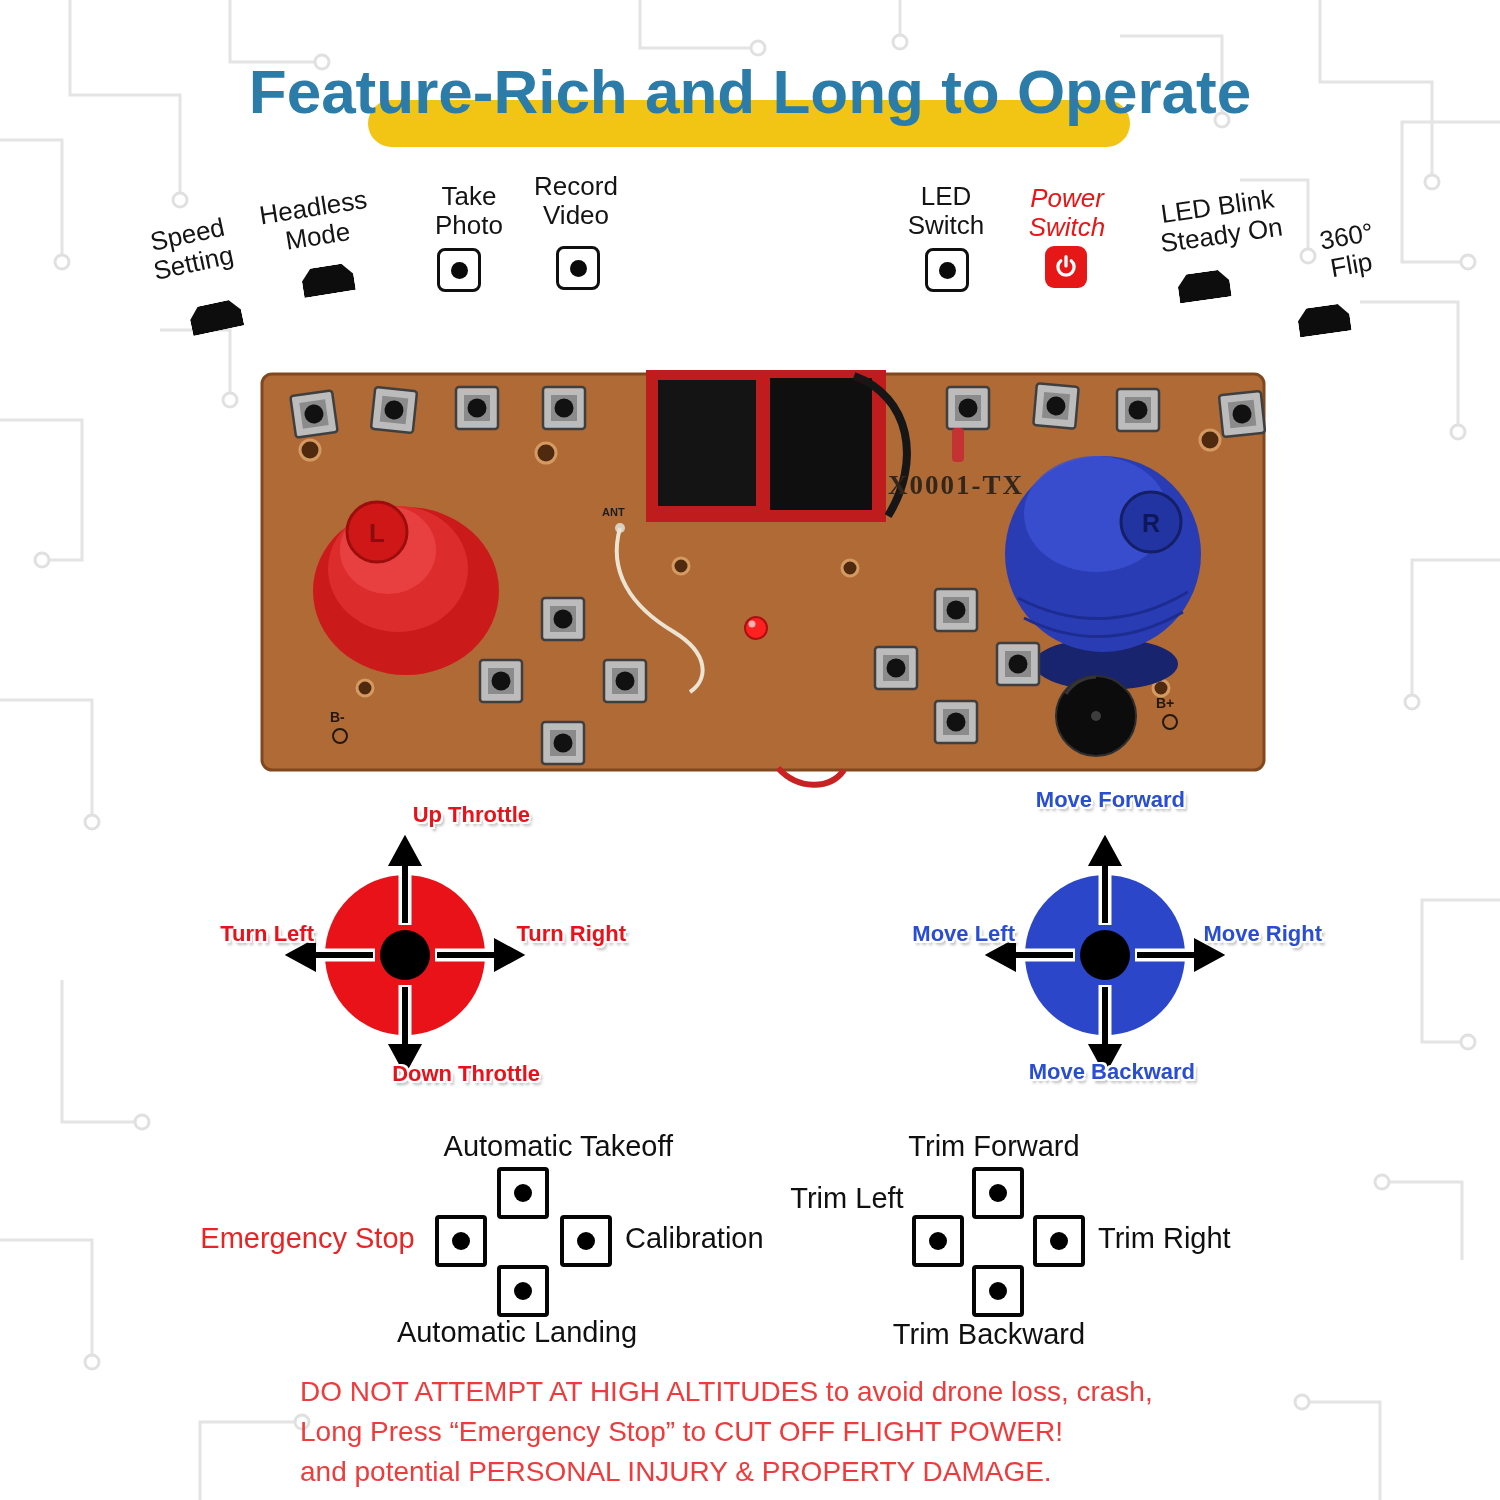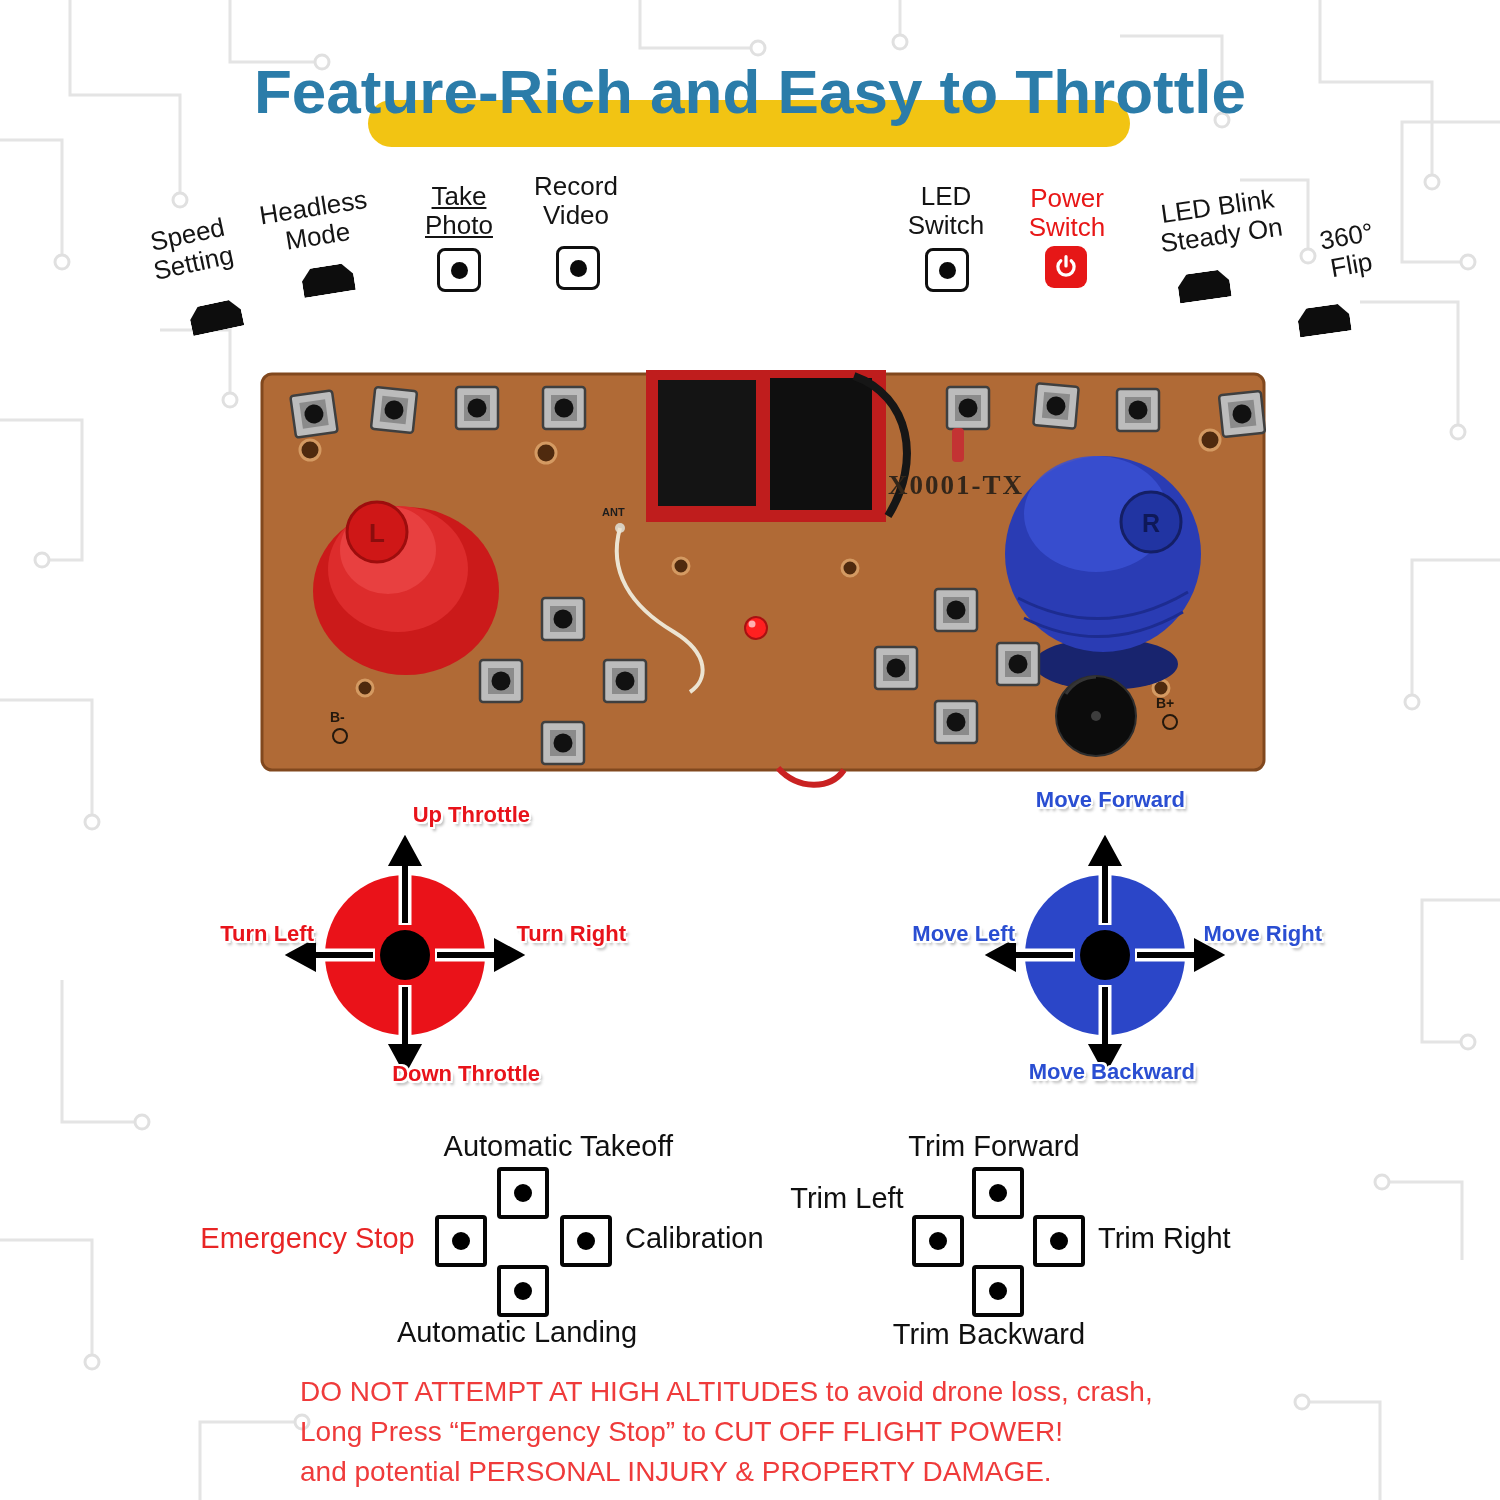--- a/index.html
+++ b/index.html
@@ -10,21 +10,21 @@
   svg.bg { position:absolute; left:0; top:0; z-index:0; }
 
   
   .title-hl { position:absolute; left:368px; top:100px; width:762px; height:47px;
     background:#f2c413; border-radius:24px; z-index:1; }
   h1.title { position:absolute; left:0; top:56px; width:100%; margin:0; text-align:center;
     font-size:62px; font-weight:bold; color:#2b7ca9; letter-spacing:0px; z-index:2; }
 
   
   .tl { position:absolute; z-index:2; text-align:center; font-size:26px; line-height:1.12; color:#141414; }
-  .tl.red { color:#e81717; }
+  .tl.red { color:#e81717;font-style:italic; }
   .icon-key { position:absolute; z-index:2; width:52px; height:28px; background:#0d0d0d;
     clip-path:polygon(20% 0, 80% 0, 100% 42%, 100% 100%, 0 100%, 0 42%); }
   .icon-dot { position:absolute; z-index:2; width:38px; height:38px; background:#fff;
     border:3px solid #0f0f0f; border-radius:8px; display:flex; align-items:center; justify-content:center; }
   .icon-dot::after { content:""; width:17px; height:17px; border-radius:50%; background:#0a0a0a; }
   .icon-power { position:absolute; z-index:2; width:42px; height:42px; background:#e61717;
     border-radius:9px; display:flex; align-items:center; justify-content:center; }
 
   .board-svg { position:absolute; z-index:2; }
 
@@ -94,33 +94,33 @@
         <circle cx="92" cy="1362" r="7"></circle>
       <circle cx="302" cy="1422" r="7"></circle>
         <circle cx="1302" cy="1402" r="7"></circle>
         <circle cx="1382" cy="1182" r="7"></circle>
       <circle cx="230" cy="400" r="7"></circle>
         <circle cx="1308" cy="256" r="7"></circle>
     </g>
   </svg>
 
   <div class="title-hl"></div>
-  <h1 class="title">Feature-Rich and Easy to Throttle</h1>
+  <h1 class="title">Feature-Rich and Long to Operate</h1>
 
   <div class="tl" style="left:118px; top:220px; width:145px; transform:rotate(-12deg);">
     <span>Speed</span><br><span>Setting</span>
   </div>
   <div class="icon-key" style="left:190px; top:303px; transform:rotate(-12deg);"></div>
 
   <div class="tl" style="left:243px; top:193px; width:145px; transform:rotate(-9deg);">
     <span>Headless</span><br><span>Mode</span>
   </div>
   <div class="icon-key" style="left:302px; top:266px; transform:rotate(-9deg);"></div>
 
-  <div class="tl" style="left:398px; top:182px; width:122px;text-decoration:underline;">
+  <div class="tl" style="left:408px; top:182px; width:122px;">
     <span>Take</span><br><span>Photo</span>
   </div>
   <div class="icon-dot" style="left:437px; top:248px;"></div>
 
   <div class="tl" style="left:510px; top:172px; width:132px;">
     <span>Record</span><br><span>Video</span>
   </div>
   <div class="icon-dot" style="left:556px; top:246px;"></div>
 
   <div class="tl" style="left:885px; top:182px; width:122px;">

